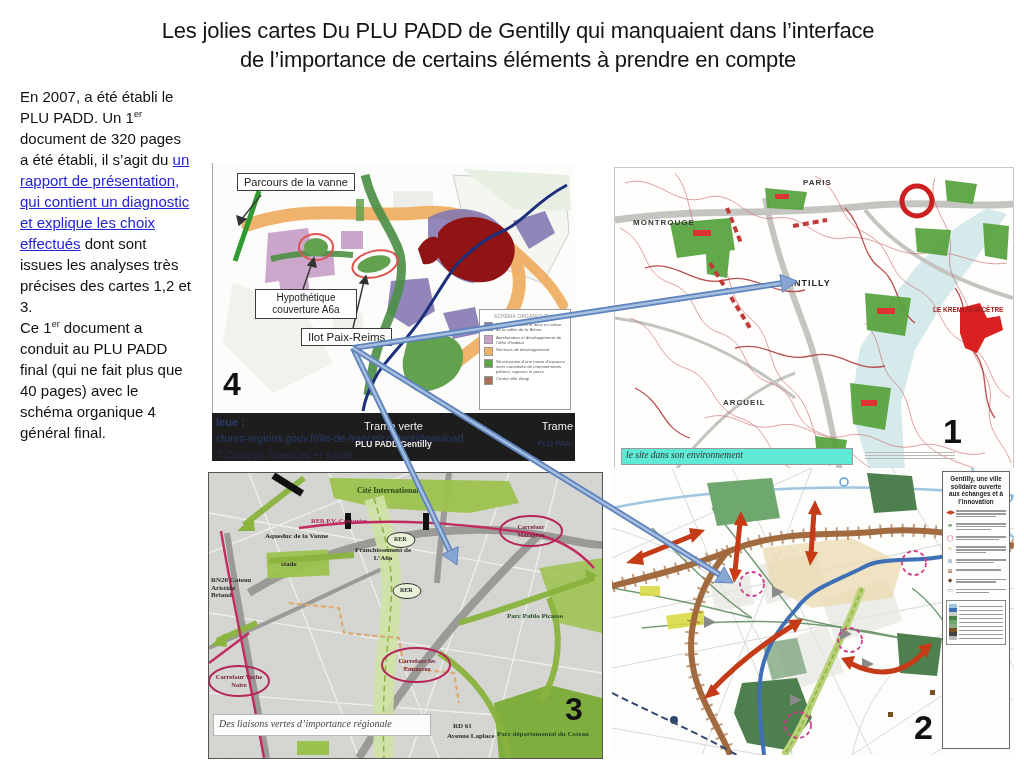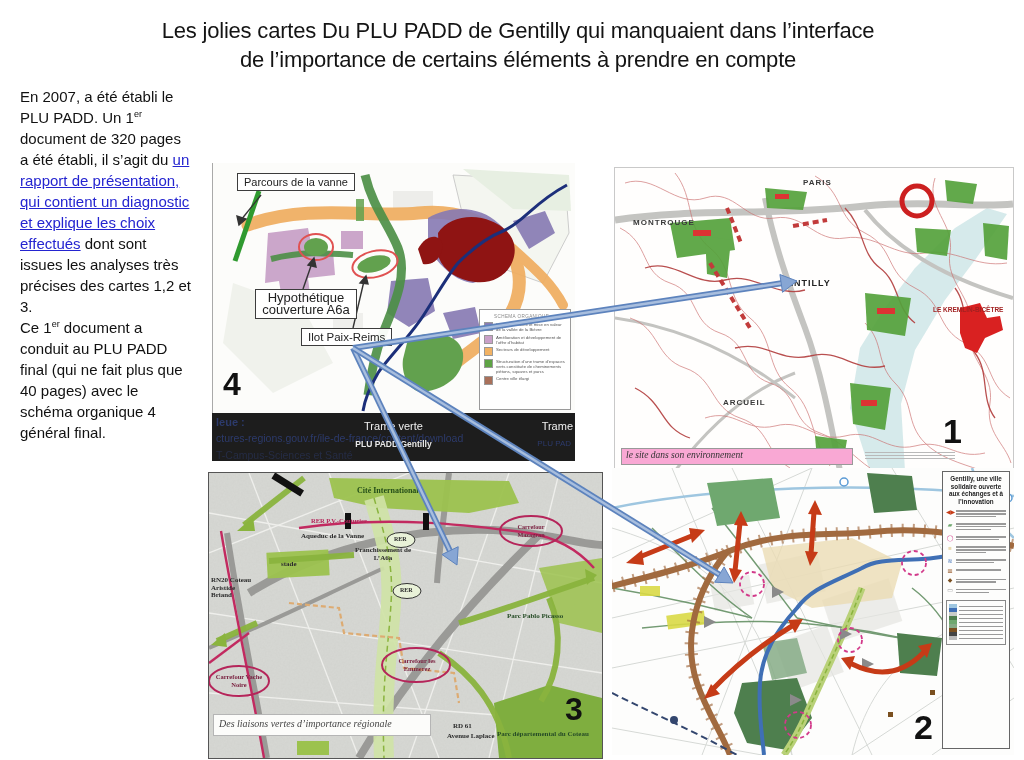--- a/index.html
+++ b/index.html
@@ -20,21 +20,21 @@
   sup{font-size:9px;vertical-align:super;line-height:0;}
 
   
   .mapframe{position:absolute;overflow:hidden;}
   .bignum{position:absolute;font-weight:bold;color:#111;font-family:"Liberation Sans",sans-serif;}
 
   
   #map4{left:212px;top:163px;width:362px;height:250px;background:#fdfdfb;border-left:1px solid #a9a9a9;}
   .callout{position:absolute;background:rgba(255,255,255,.95);border:1.5px solid #3c3c3c;
            color:#222;font-size:11px;line-height:12px;padding:2px 6px;font-weight:500;white-space:nowrap;}
-  .callout.small{font-size:13px;text-align:center;white-space:normal;}
+  .callout.small{font-size:10px;text-align:center;white-space:normal;}
   #map4-legend{position:absolute;left:266px;top:146px;width:92px;height:101px;background:#fff;
                border:1px solid #9a9a9a;padding:3px 3px 0 4px;box-sizing:border-box;}
   #map4-legend .lt{font-size:4.6px;color:#888;letter-spacing:.4px;margin:1px 0 3px 10px;}
   #map4-legend .row{display:flex;margin-bottom:2.5px;}
   #map4-legend .chip{width:7px;height:7px;flex:0 0 7px;margin-right:3px;border:.5px solid #999;}
   #map4-legend .row span{font-size:4.3px;line-height:5px;color:#555;}
   .c-purple{background:#8a7cb5;} .c-mauve{background:#c9a0c8;} .c-orange{background:#f2b263;}
   .c-green{background:#5ea345;} .c-brown{background:#a9705a;}
 
   
@@ -43,21 +43,21 @@
   #banner .l2{position:absolute;left:4px;top:19px;font-size:10.5px;color:#2c3a6b;white-space:nowrap;}
   #banner .l3{position:absolute;left:4px;top:36px;font-size:10.5px;color:#2c3a6b;opacity:.5;white-space:nowrap;}
   #banner .ct{position:absolute;left:0;right:0;top:7px;text-align:center;font-size:11px;color:#efefef;}
   #banner .cs{position:absolute;left:0;right:0;top:26px;text-align:center;font-size:8.5px;font-weight:bold;color:#e8e8e8;}
   #banner .rt{position:absolute;right:2px;top:7px;font-size:11px;color:#efefef;}
   #banner .rs{position:absolute;right:4px;top:26px;font-size:8px;color:#2c3a6b;}
 
   
   #map1{left:614px;top:167px;width:398px;height:303px;background:#fff;border:1px solid #c9c9c9;}
   .m1lab{position:absolute;font-weight:bold;color:#3a3a3a;letter-spacing:1px;font-size:8px;}
-  #map1-caption{position:absolute;left:6px;top:280px;width:232px;height:17px;background:#f9a8d4;
+  #map1-caption{position:absolute;left:6px;top:280px;width:232px;height:17px;background:#5eead4;
                 border:1px solid #999;font-family:"Liberation Serif",serif;font-style:italic;
                 font-size:9.5px;color:#333;padding:1px 4px;box-sizing:border-box;}
   .credits{position:absolute;left:250px;top:282px;width:90px;}
   .credits i{display:block;height:1.5px;background:#b9b9b9;margin:1.6px 0;}
 
   
   #map3{left:208px;top:472px;width:393px;height:285px;background:#d8d9d5;border:1px solid #555;}
   .m3lab{position:absolute;font-family:"Liberation Serif",serif;font-weight:bold;
          color:#2b2b2b;font-size:7px;line-height:7.5px;}
   .m3red{color:#7a2140;}
@@ -342,21 +342,21 @@
       </g>
 
       <g stroke="#b5255a" stroke-width="2" fill="none">
         <ellipse cx="322" cy="58" rx="31" ry="15"></ellipse>
         <ellipse cx="207" cy="192" rx="34" ry="17"></ellipse>
         <ellipse cx="30" cy="208" rx="30" ry="15"></ellipse>
       </g>
     </svg>
     <div class="m3lab" style="left:148px;top:14px;font-size:8px;color:#234d18;">Cité Internationale</div>
     <div class="m3lab" style="left:102px;top:44px;font-size:6.5px;color:#b5255a;">RER P.V.-Couturier</div>
-    <div class="m3lab" style="left:56px;top:60px;margin-left:36px;">Aqueduc de la Vanne</div>
+    <div class="m3lab" style="left:56px;top:60px;">Aqueduc de la Vanne</div>
     <div class="m3lab" style="left:72px;top:88px;">stade</div>
     <div class="m3lab" style="left:2px;top:104px;width:42px;">RN20 Coteau Aristide Briand</div>
     <div class="m3lab" style="left:138px;top:74px;width:72px;text-align:center;">Franchissement de L’A6a</div>
     <div class="m3lab" style="left:185px;top:63px;font-size:6px;">RER</div>
     <div class="m3lab" style="left:191px;top:114px;font-size:6px;">RER</div>
     <div class="m3lab m3red" style="left:298px;top:50px;width:48px;text-align:center;font-size:6.2px;">Carrefour Mazagran</div>
     <div class="m3lab m3red" style="left:182px;top:184px;width:52px;text-align:center;font-size:6.5px;">Carrefour les Emmerez</div>
     <div class="m3lab m3red" style="left:6px;top:200px;width:48px;text-align:center;font-size:6.5px;">Carrefour Vache Noire</div>
     <div class="m3lab m3grn" style="left:298px;top:140px;">Parc Pablo Picasso</div>
     <div class="m3lab" style="left:98px;top:241px;">Création d’une placette</div>

